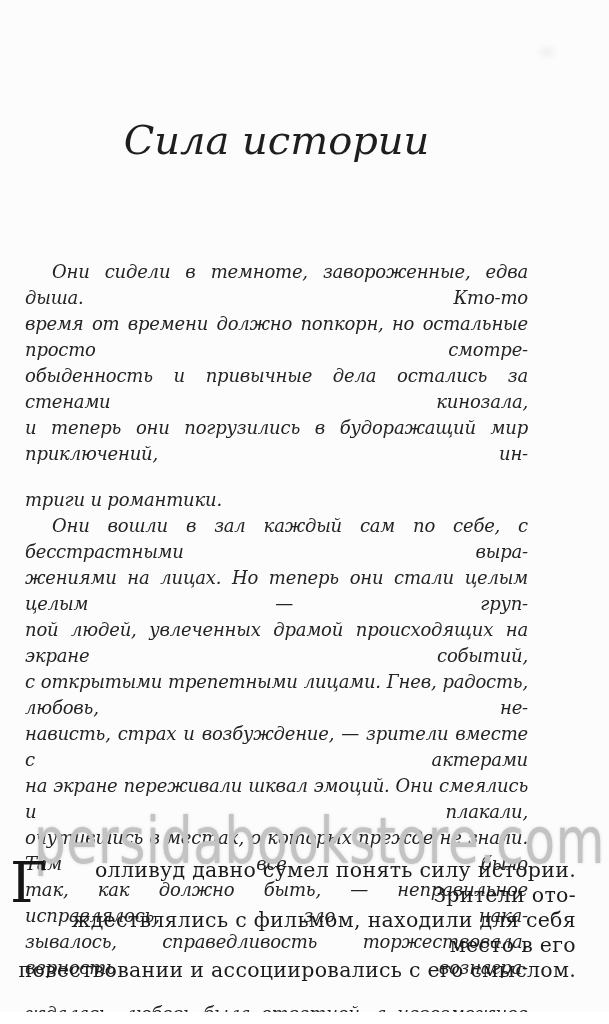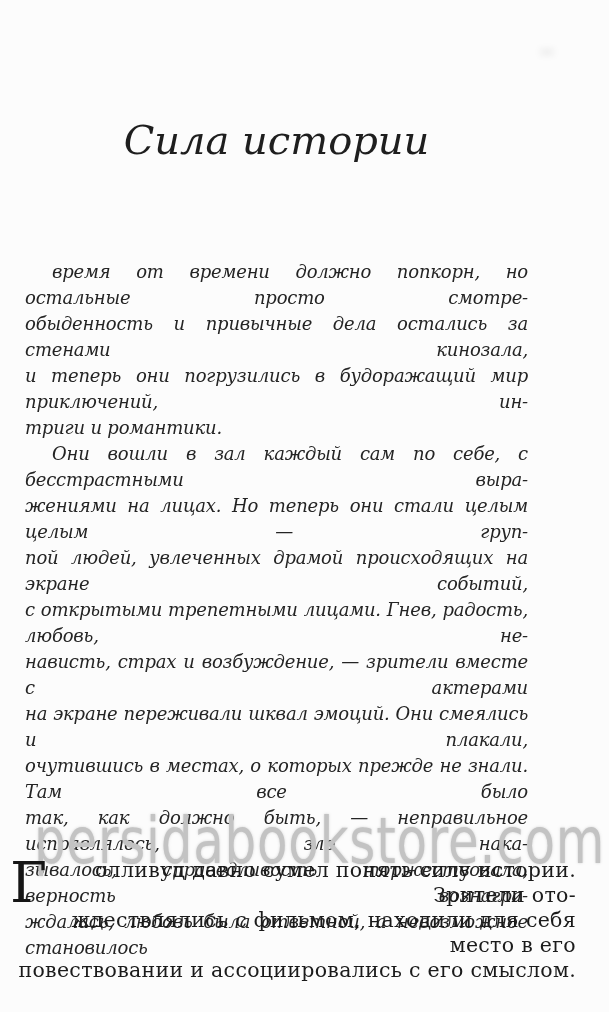--- a/index.html
+++ b/index.html
@@ -62,20 +62,21 @@
     line-height: 26px;
     color: #242424;
     letter-spacing: -0.2px;
   }
   .para .line {
     text-align: justify;
     text-align-last: justify;
   }
   .para .line:last-child {
     text-align-last: left;
+    margin-top: 20px;
   }
   .para .line:first-child {
     text-indent: 27px;
   }
   .watermark {
     position: absolute;
     left: 34px;
     top: 806px;
     font-family: "DejaVu Sans", sans-serif;
     font-size: 64px;
@@ -114,20 +115,21 @@
 
 <div class="page">
 
   <div class="smudge"></div>
 
   <h1 class="title">Сила истории</h1>
 
 
   <div class="body-text">
     <div class="para">
+        <div class="line">Они сидели в темноте, завороженные, едва дыша. Кто-то</div>
         <div class="line">время от времени должно попкорн, но остальные просто смотре-</div>
         <div class="line">обыденность и привычные дела остались за стенами кинозала,</div>
         <div class="line">и теперь они погрузились в будоражащий мир приключений, ин-</div>
         <div class="line">триги и романтики.</div>
       </div>
     <div class="para">
         <div class="line">Они вошли в зал каждый сам по себе, с бесстрастными выра-</div>
         <div class="line">жениями на лицах. Но теперь они стали целым целым — груп-</div>
         <div class="line">пой людей, увлеченных драмой происходящих на экране событий,</div>
         <div class="line">с открытыми трепетными лицами. Гнев, радость, любовь, не-</div>

